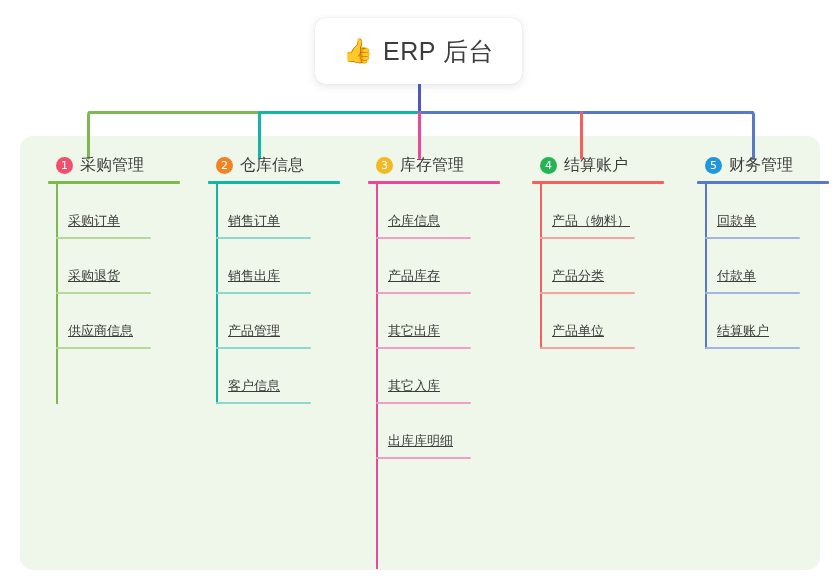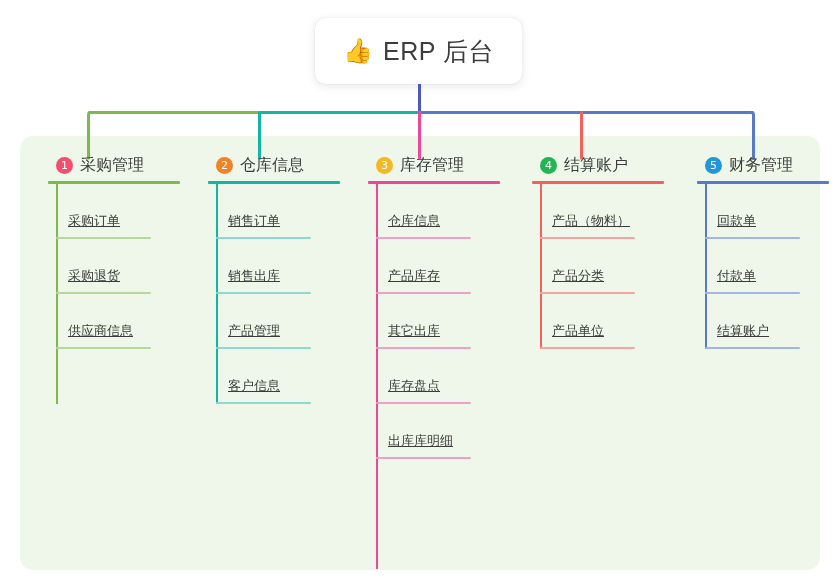--- a/index.html
+++ b/index.html
@@ -237,21 +237,21 @@
           </div>
           <div class="item">
             <span class="item-label">产品库存</span>
             <span class="item-rule" style="background: rgb(240, 159, 200);"></span>
           </div>
           <div class="item">
             <span class="item-label">其它出库</span>
             <span class="item-rule" style="background: rgb(240, 159, 200);"></span>
           </div>
           <div class="item">
-            <span class="item-label">库存盘点</span>
+            <span class="item-label">其它入库</span>
             <span class="item-rule" style="background: rgb(240, 159, 200);"></span>
           </div>
           <div class="item">
             <span class="item-label">出库库明细</span>
             <span class="item-rule" style="background: rgb(240, 159, 200);"></span>
           </div>
         </div>
       </div>
       <div class="column" style="left: 518px; top: 146px;">
         <div class="col-head">

